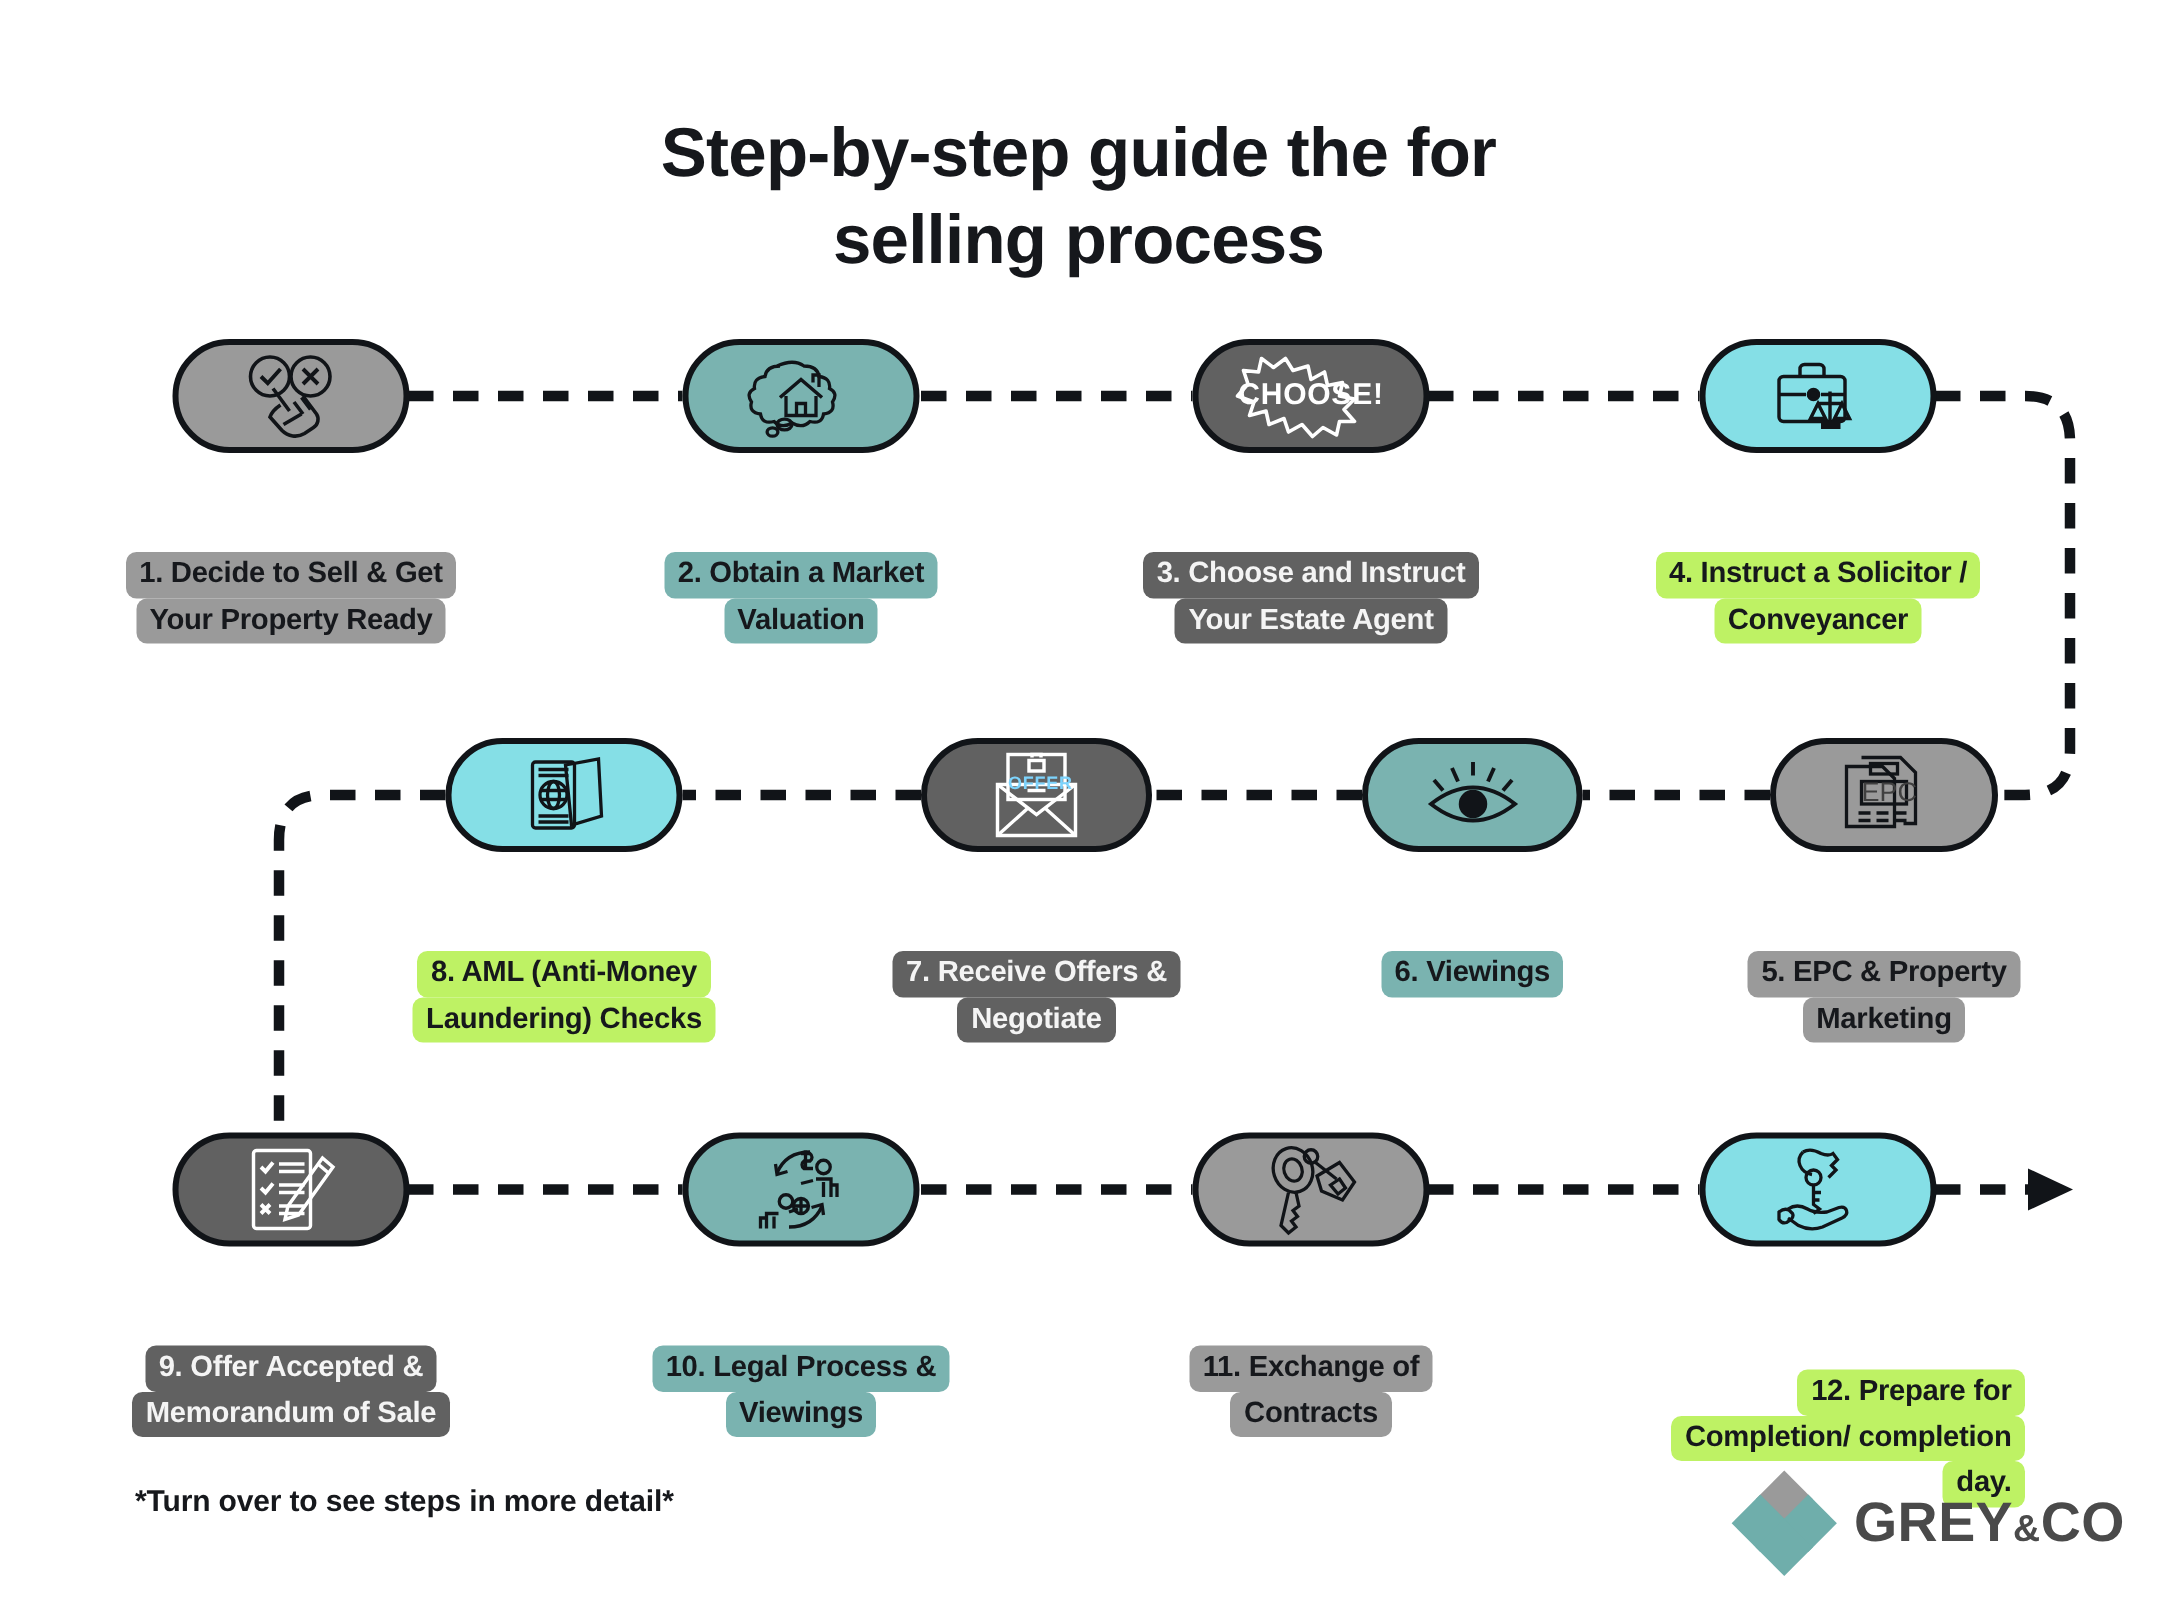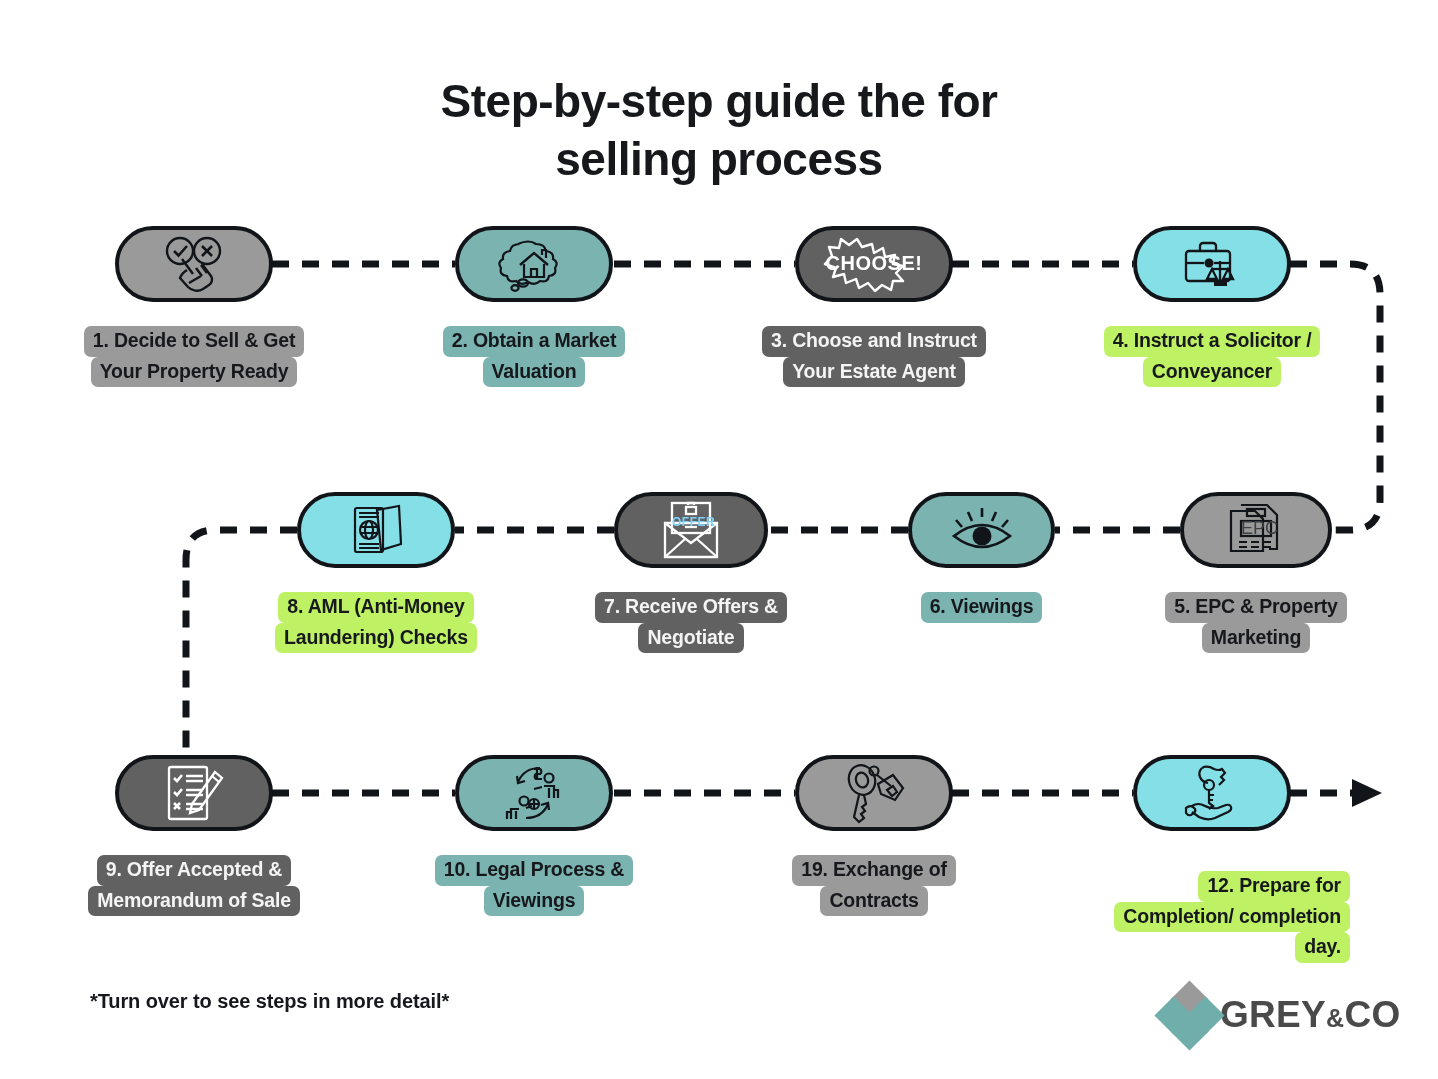--- a/index.html
+++ b/index.html
@@ -37,20 +37,21 @@
   }
   .pill svg{display:block;}
 
   .label{
     position:absolute;
     text-align:center;
     font-size:19.5px;
     font-weight:bold;
     line-height:1.0;
     letter-spacing:-0.2px;
+    margin-top:42px;
   }
   .label .ln{
     display:inline-block;
     padding:5px 9px 6px 9px;
     border-radius:7px;
     margin:0;
   }
 
   
   .pal-grey  .pill{background:#9a9a9a;}
@@ -61,21 +62,21 @@
   .pal-dark  .ln  {background:#616161;color:#f4f4f4;}
   .pal-cyan  .pill{background:#85dfe6;}
   .pal-cyan  .ln  {background:#bef264;color:#16181c;}
 
   
   .footnote{
     position:absolute;left:90px;top:990px;
     font-size:20px;font-weight:bold;color:#16181c;
     letter-spacing:-0.1px;
   }
-  .brand{position:absolute;left:1160px;top:985px;display:flex;align-items:center;}
+  .brand{position:absolute;left:1160px;top:985px;display:flex;align-items:center;gap:16px;}
   .brand .mark{position:relative;width:60px;height:60px;}
   .brand .mark i{position:absolute;width:27px;height:27px;display:block;}
   .brand .d-top  {left:16px;top:1px;  background:#9a9a9a;transform:rotate(45deg);}
   .brand .d-left {left:0px; top:17px; background:#6faeab;transform:rotate(45deg);}
   .brand .d-right{left:32px;top:17px; background:#6faeab;transform:rotate(45deg);}
   .brand .d-bot  {left:16px;top:33px; background:#6faeab;transform:rotate(45deg);}
   .brand .wordmark{font-size:37px;font-weight:bold;color:#4a4a4a;letter-spacing:0.3px;white-space:nowrap;}
   .brand .amp{font-size:25px;}
 </style>
 </head>
@@ -334,21 +335,21 @@
           <ellipse cx="23" cy="18" rx="6" ry="7.5" transform="rotate(-18 23 18)"></ellipse>
           <path d="M20 33 L15 55 l5 5 l5 -4 l-3 -4 l4 -3 l-3 -4 l4 -3 l-2 -9"></path>
           <circle cx="35" cy="9" r="4.5"></circle>
           <path d="M38 13 L52 24"></path>
           <path d="M39 22 L54 13 L64 26 l-8 12 l-14 -6 Z"></path>
           <path d="M48 28 l6 -4 l4 6 l-5 4 Z"></path>
         </svg>
       </span>
     </div>
     <div class="label" style="left:-22px;top:100px;width:202px;">
-      <span class="ln">19. Exchange of</span><br>
+      <span class="ln">11. Exchange of</span><br>
       <span class="ln">Contracts</span>
     </div>
   </div>
 
   <div class="step pal-cyan" style="left:1133px;top:755px;">
     <div class="pill" style="width:158px;height:76px;">
       <span>
         <svg width="68" height="62" viewBox="0 0 68 62" fill="none" stroke="#111418" stroke-width="2.2">
           <path d="M24 6 q5 -3 12 1 q5 2 8 0 l3 4 l-4 4 l3 3 l-5 5"></path>
           <path d="M24 6 q-4 4 -2 9 q2 5 8 6"></path>

